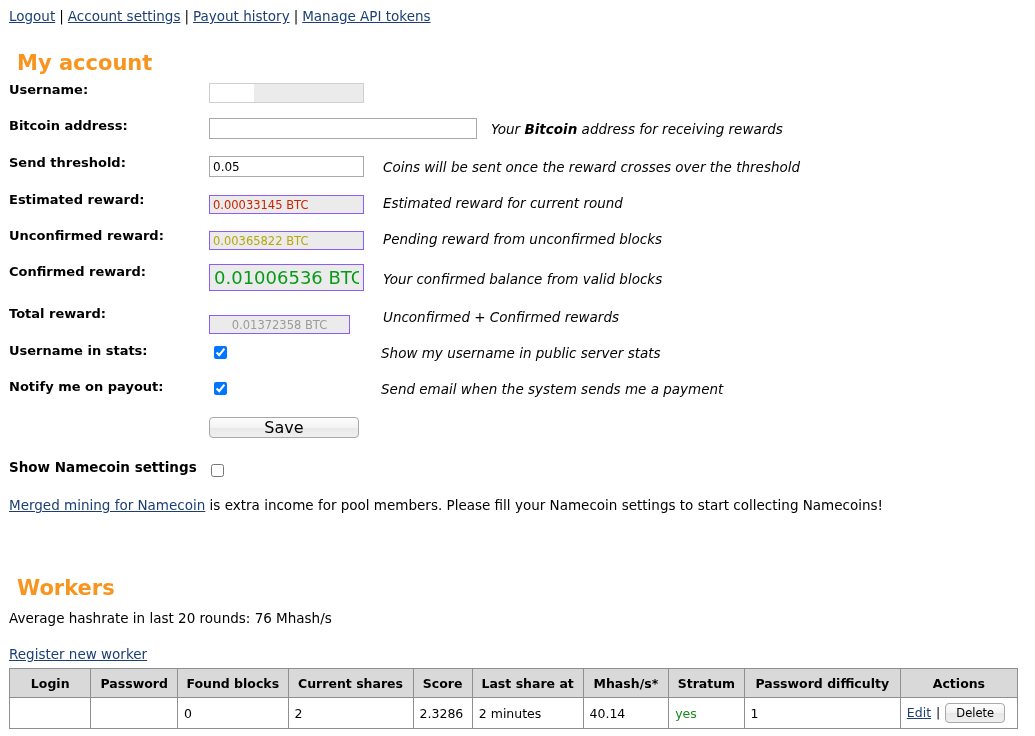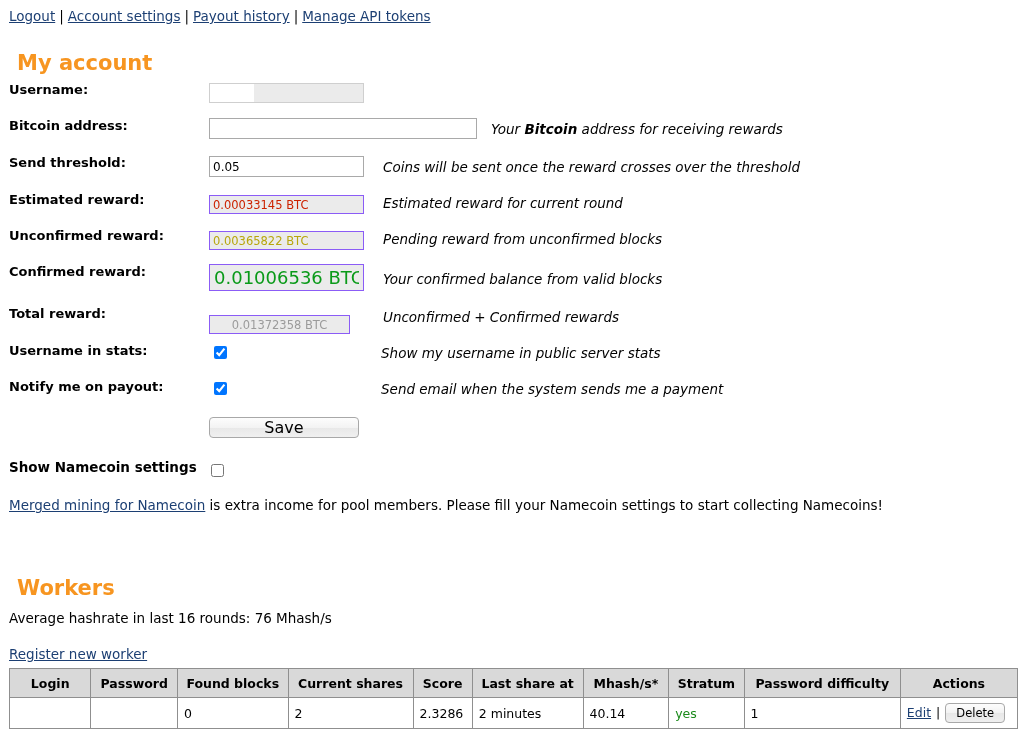--- a/index.html
+++ b/index.html
@@ -286,21 +286,21 @@
 
   <button class="save-btn" style="position:absolute; left:209px; top:417px;">Save</button>
 
   <div class="namecoin-label">Show Namecoin settings</div>
   <input class="cb namecoin-cb" type="checkbox" style="">
 
   <div class="namecoin-text"><a href="#">Merged mining for Namecoin</a><span> is extra income for pool members. Please fill your Namecoin settings to start collecting Namecoins!</span></div>
 
   <h1 class="section-title workers">Workers</h1>
 
-  <div class="avg-hashrate">Average hashrate in last 16 rounds: 76 Mhash/s</div>
+  <div class="avg-hashrate">Average hashrate in last 20 rounds: 76 Mhash/s</div>
 
   <div class="register-link"><a href="#">Register new worker</a></div>
 
   <table class="workers-table">
     <thead>
       <tr>
         <th style="width:114px;">Login</th>
         <th style="width:83px;margin-top:8px;">Password</th>
         <th style="width:105px;">Found blocks</th>
         <th style="width:123px;">Current shares</th>

